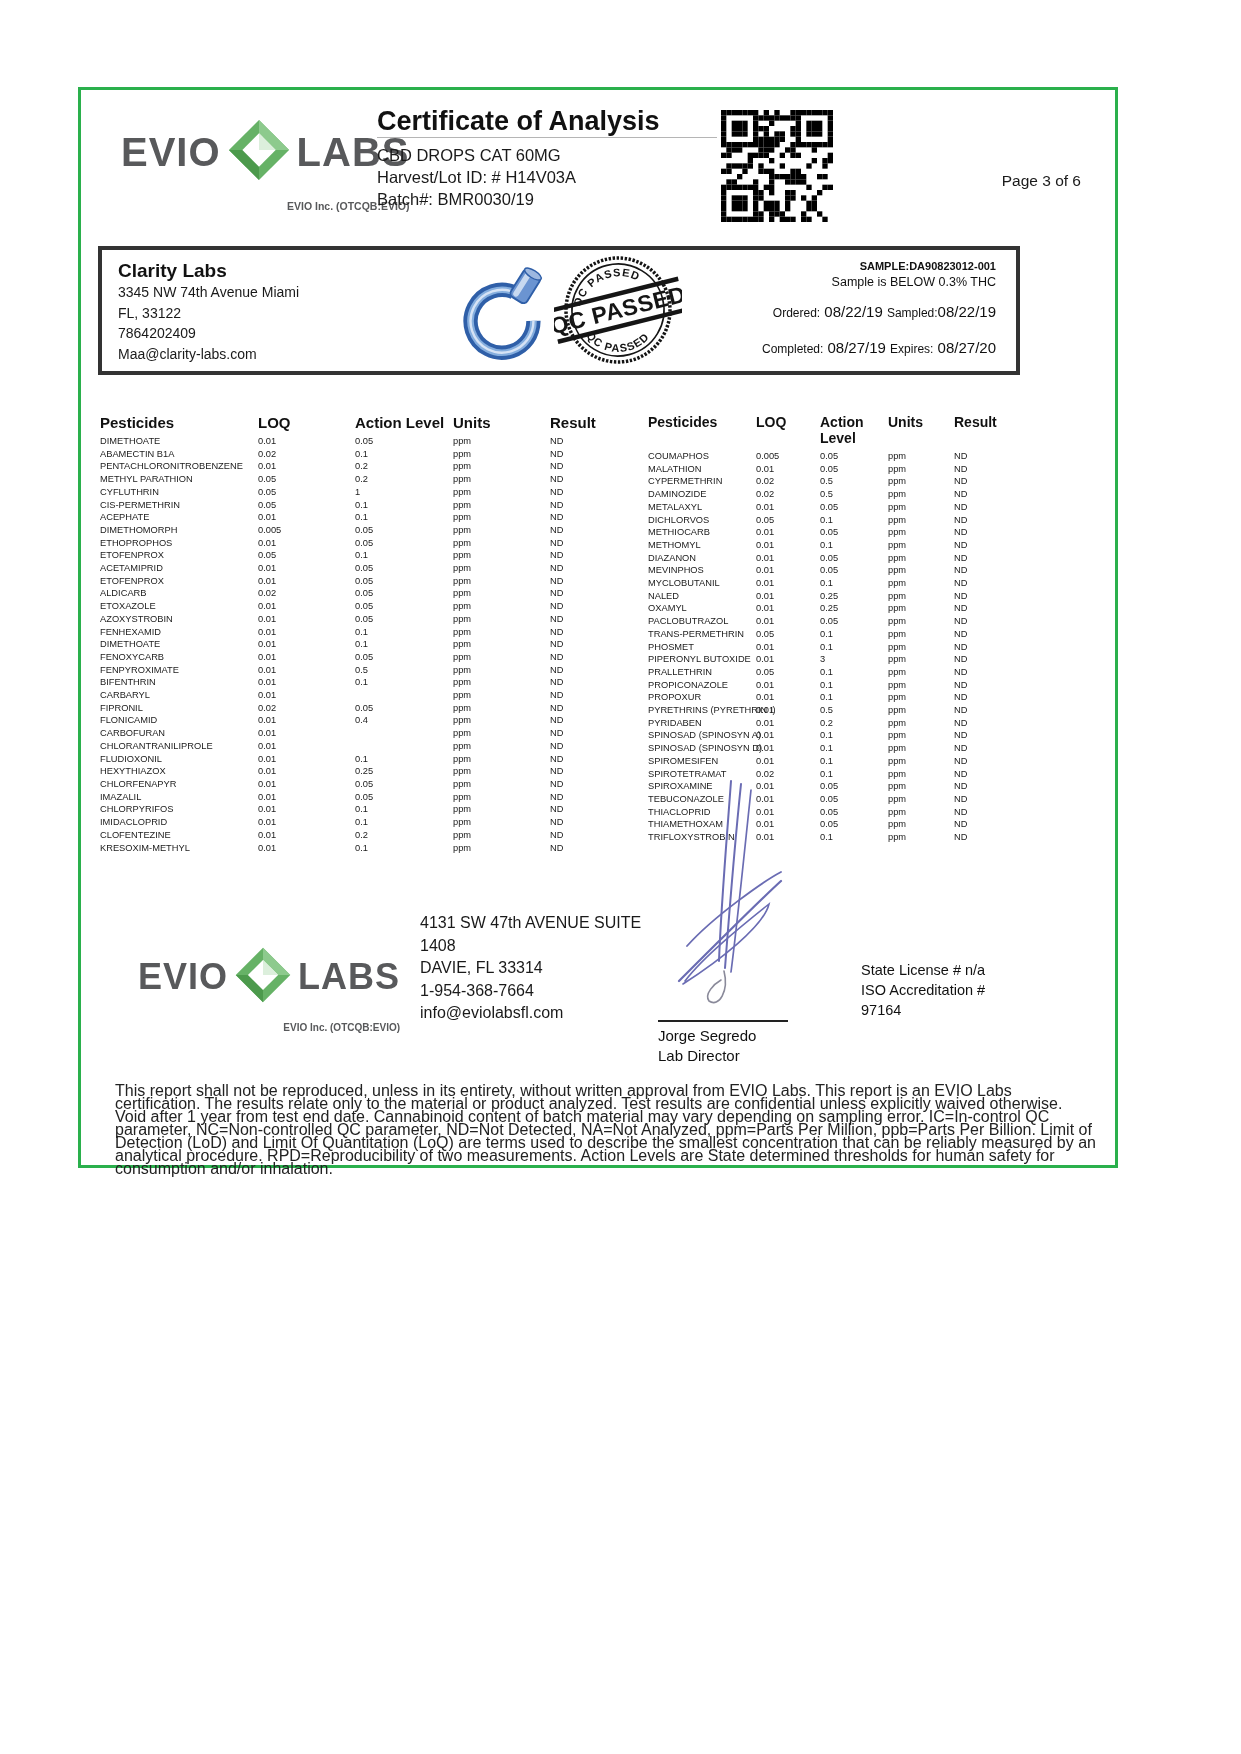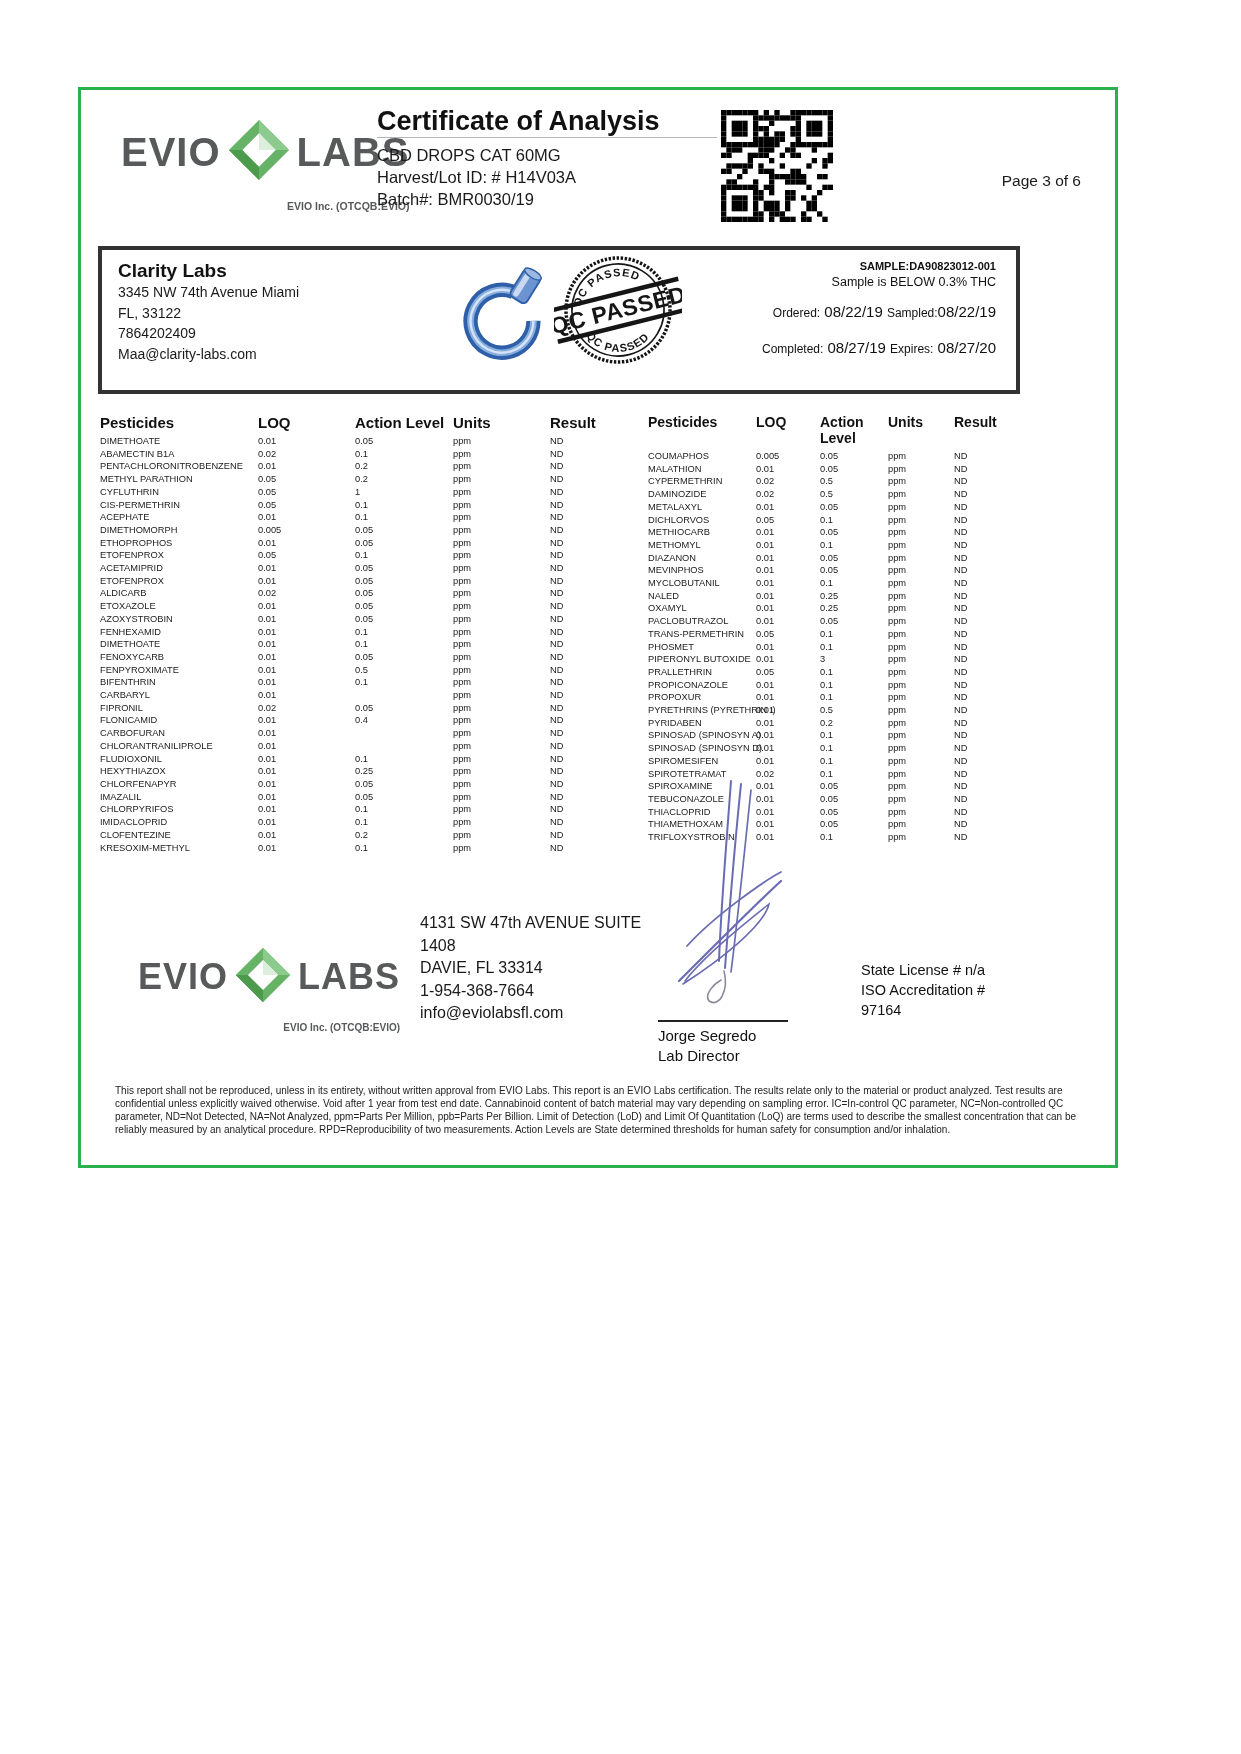--- a/index.html
+++ b/index.html
@@ -17,21 +17,21 @@
   .header-logo{ position:absolute; left:40px; top:28px; }
   .header-logo .logo-word{ font-size:40px; }
   .header-logo .logo-sub{ font-size:10.5px; }
   .title-block{ position:absolute; left:296px; top:16px; width:340px; }
   .doc-title{ font-size:27px; font-weight:bold; padding-bottom:0; border-bottom:1px solid #b5b5b5; }
   .product-lines{ margin-top:6px; font-size:16.5px; line-height:22px; color:#1a1a1a; }
   .qr-box{ position:absolute; left:640px; top:20px; width:112px; height:112px; }
   .page-label{ position:absolute; left:800px; top:82px; width:200px; text-align:right; font-size:15.5px; color:#1a1a1a; }
 
   
-  .client-box{ position:absolute; left:17px; top:156px; width:922px; height:148px;
+  .client-box{ position:absolute; left:17px; top:156px; width:922px; height:129px;
                border:4px solid #333; background:#fff; }
   .client-info{ position:absolute; left:16px; top:10px; }
   .client-name{ font-size:19px; font-weight:bold; }
   .client-line{ font-size:14px; line-height:20.5px; color:#1a1a1a; }
   .glogo{ position:absolute; left:352px; top:16px; }
   .stamp{ position:absolute; left:452px; top:2px; }
   .sample-info{ position:absolute; right:20px; top:10px; text-align:right; }
   .sample-id{ font-size:11px; font-weight:bold; }
   .sample-thc{ font-size:12.5px; margin-top:3px; }
   .sample-dates{ font-size:15px; margin-top:12px; line-height:21.5px; }
@@ -48,21 +48,21 @@
   
   .footer-logo{ position:absolute; left:57px; top:856px; }
   .footer-logo .logo-word{ font-size:36px; }
   .footer-logo .logo-sub{ font-size:10px; }
   .footer-address{ position:absolute; left:339px; top:822px; width:240px; font-size:16px; line-height:22.5px; color:#1a1a1a; }
   .signature{ position:absolute; left:588px; top:686px; width:120px; height:240px; }
   .sig-line{ position:absolute; left:577px; top:930px; width:130px; border-top:2px solid #222; }
   .signer{ position:absolute; left:577px; top:936px; font-size:15px; line-height:20px; }
   .license{ position:absolute; left:780px; top:870px; font-size:14.5px; line-height:20px; }
 
-  .disclaimer{ position:absolute; left:34px; top:994px; width:982px; font-size:10px; line-height:13px; color:#222; }
+  .disclaimer{ position:absolute; left:34px; top:994px; width:982px; font-size:16px; line-height:13px; color:#222; }
 </style>
 </head>
 <body>
 
 <div class="page">
   <div class="cert-frame">
 
     <div class="logo header-logo">
       <div class="logo-row">
         <span class="logo-word">EVIO</span>

